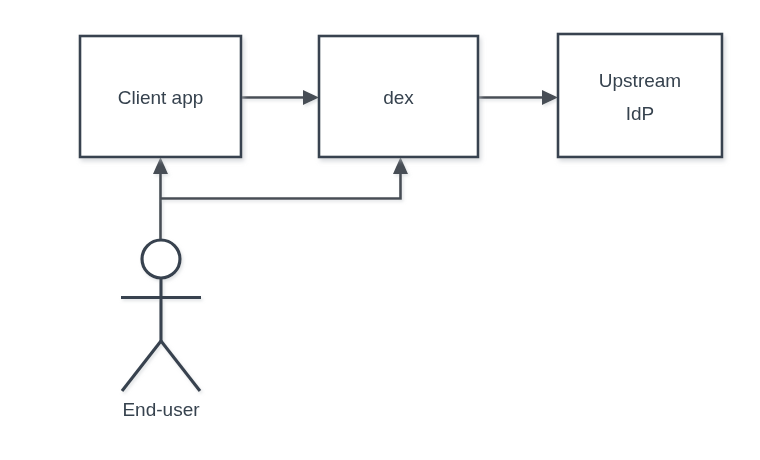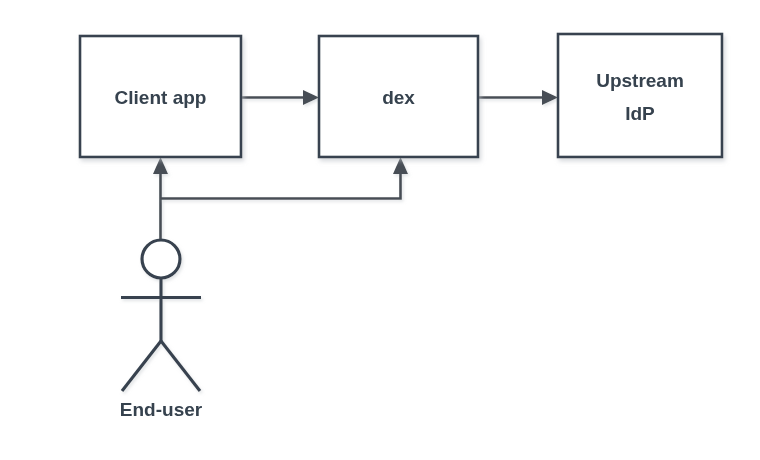--- a/index.html
+++ b/index.html
@@ -9,21 +9,20 @@
   }
   body {
     font-family: "Liberation Sans", sans-serif;
   }
   #canvas {
     position: relative;
     width: 760px;
     height: 460px;
     background: #ffffff;
     overflow: hidden;
-    font-weight: bold;
   }
   #diagram-svg {
     position: absolute;
     left: 0;
     top: 0;
     width: 760px;
     height: 460px;
   }
   .node-label {
     font-family: "Liberation Sans", sans-serif;

